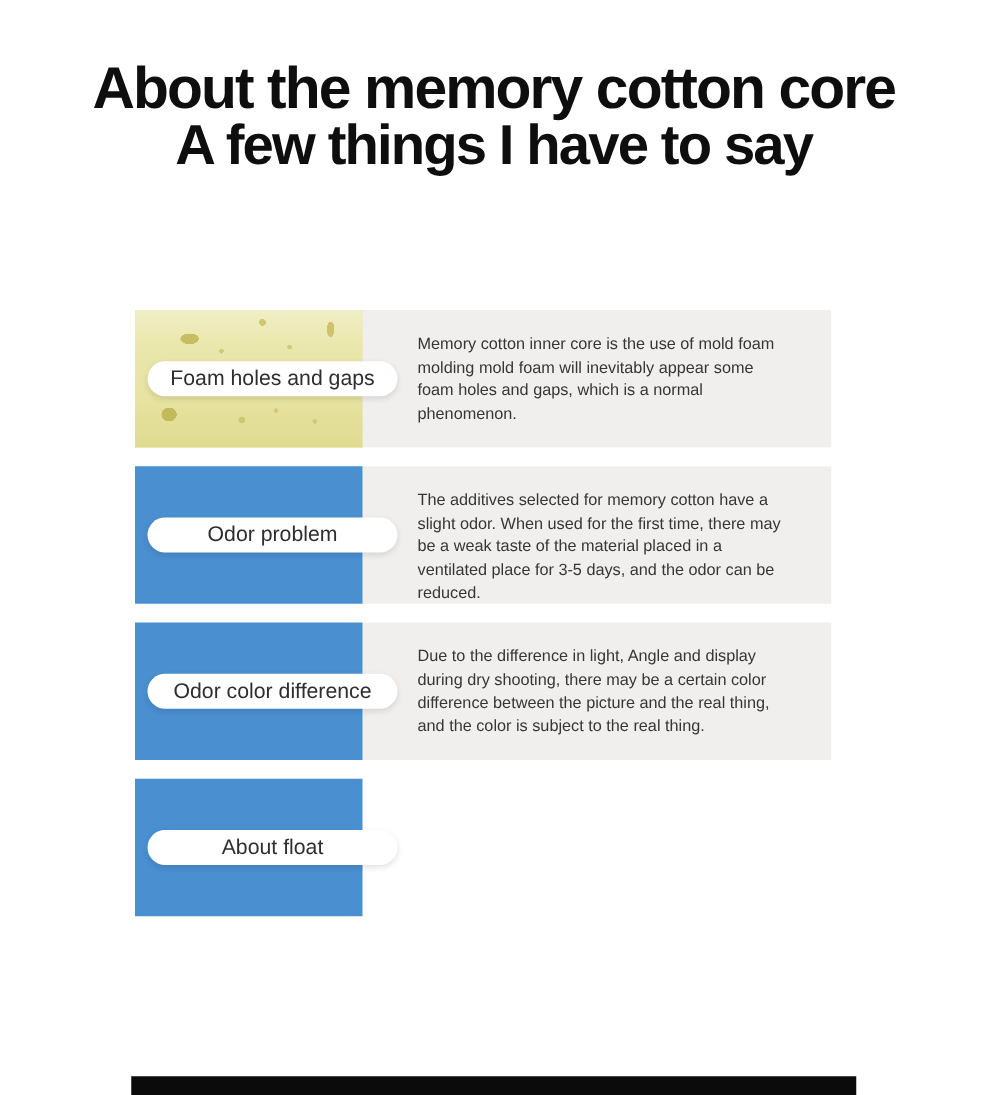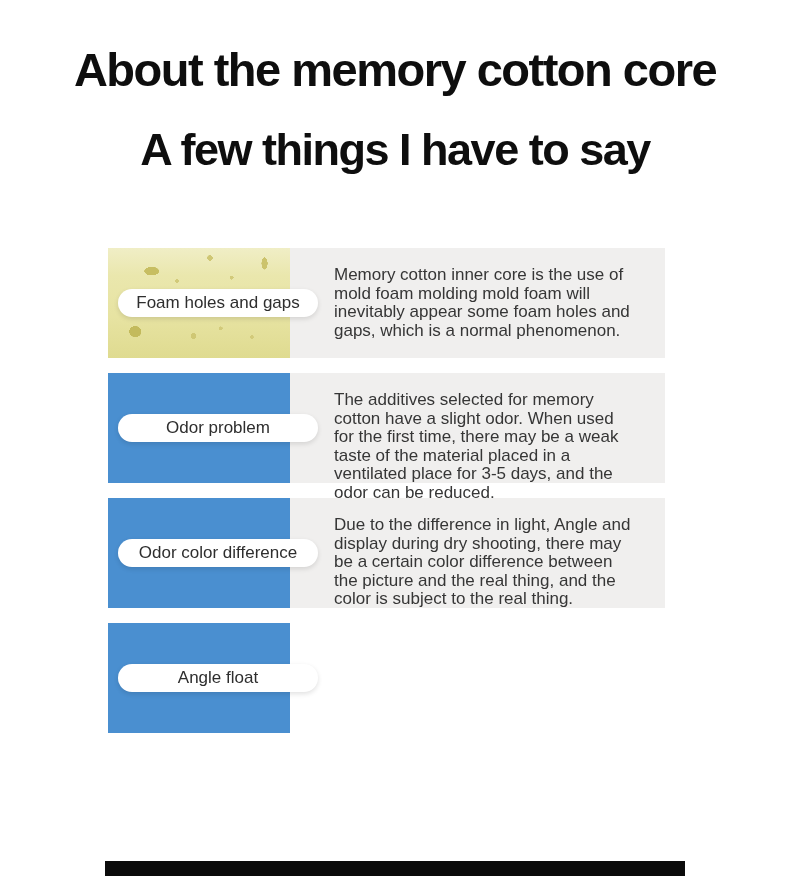--- a/index.html
+++ b/index.html
@@ -20,21 +20,20 @@
     text-align: center;
     color: #0e0e0e;
   }
   .title-line {
     font-weight: bold;
     font-size: 47px;
     letter-spacing: -1.5px;
     line-height: 1.0;
   }
   .title-line.second {
-    margin-top: 34px;
     font-size: 45px;
   }
   .rows {
     position: absolute;
     left: 108px;
     top: 248px;
     width: 557px;
   }
   .row {
     display: flex;
@@ -80,21 +79,21 @@
     justify-content: center;
     font-size: 17px;
     color: #2e2e2e;
     z-index: 2;
     white-space: nowrap;
   }
   .desc {
     flex: 1;
     background: var(--panel-gray, #f0efee);
     padding: 18px 34px 0 44px;
-    font-size: 17px;
+    font-size: 13px;
     line-height: 18.5px;
     color: #363636;
   }
   .footer-bar {
     position: absolute;
     left: 105px;
     top: 861px;
     width: 580px;
     height: 15px;
     background: var(--footer-black, #0b0b0b);
@@ -135,21 +134,21 @@
         <div class="pill">
           <span>Odor color difference</span>
         </div>
       </div>
       <div class="desc">Due to the difference in light, Angle and display during dry shooting, there may be a certain color difference between the picture and the real thing, and the color is subject to the real thing.</div>
     </div>
 
     <div class="row">
       <div class="swatch blue">
         <div class="pill">
-          <span>Angle float</span>
+          <span>About float</span>
         </div>
       </div>
     </div>
 
     <div class="row">
     </div>
 
   </div>
 
   <div class="footer-bar"></div>

